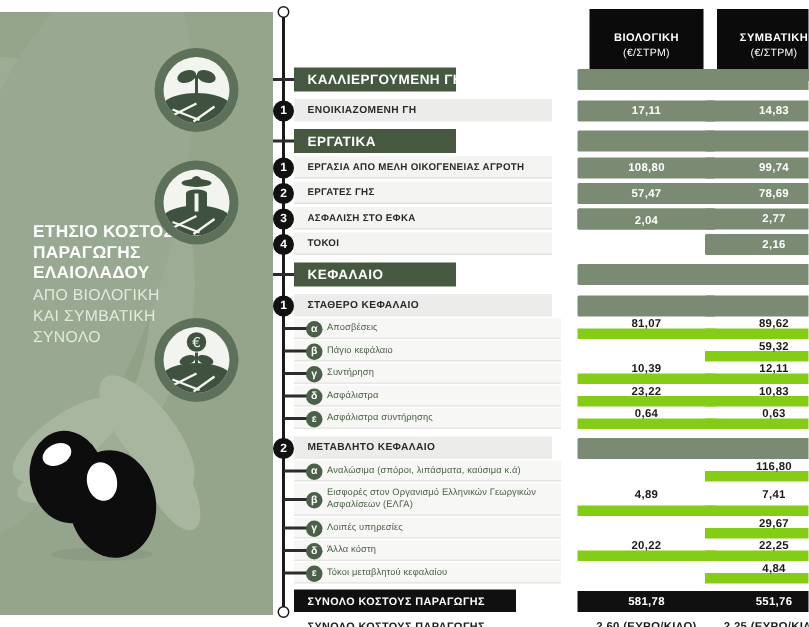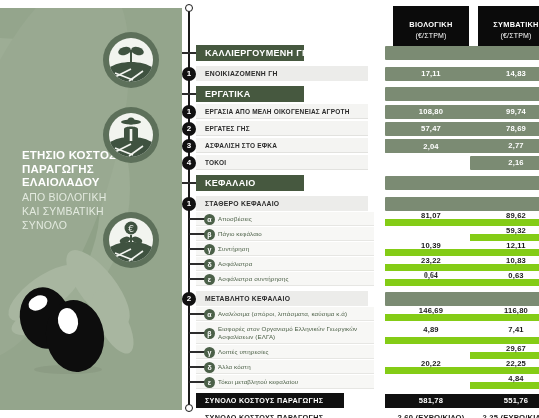--- a/index.html
+++ b/index.html
@@ -351,38 +351,37 @@
     <div class="sub-node" style="left: 204px; top: 258.5px;">δ</div>
     <div class="cell c-bio plain" style="top: 257px;">23,22</div>
     <div class="cell c-con plain" style="top: 257px;">10,83</div>
     <div class="row sub" style="top: 272px; height: 14px;">
       <div class="label-box">
         <span class="label-txt">Ασφάλιστρα συντήρησης</span>
       </div>
     </div>
     <div class="sub-connector" style="top: 278px; width: 17px;"></div>
     <div class="sub-node" style="left: 204px; top: 273.5px;">ε</div>
-    <div class="cell c-bio plain" style="top: 272px; font-family: Liberation Serif, serif;">0,64</div>
+    <div class="cell c-bio plain" style="top: 272px;">0,64</div>
     <div class="cell c-con plain" style="top: 272px;">0,63</div>
     <div class="row grp" style="top: 291px; height: 15px;">
       <div class="label-box">
         <span class="label-txt">ΜΕΤΑΒΛΗΤΟ ΚΕΦΑΛΑΙΟ</span>
       </div>
     </div>
     <div class="tl-node" style="top: 291.5px;">2</div>
     <div class="cell c-bio bar spacer" style="top: 291.5px;"></div>
     <div class="cell c-con bar spacer" style="top: 291.5px;"></div>
     <div class="row sub" style="top: 307px; height: 14px;">
       <div class="label-box">
         <span class="label-txt">Αναλώσιμα (σπόροι, λιπάσματα, καύσιμα κ.ά)</span>
       </div>
     </div>
     <div class="sub-connector" style="top: 313px; width: 17px;"></div>
     <div class="sub-node" style="left: 204px; top: 308.5px;">α</div>
-    <div class="cell c-bio plain" style="top: 307px;">146,69</div>
     <div class="cell c-con plain" style="top: 307px;">116,80</div>
     <div class="row sub" style="top: 322px; height: 22px;">
       <div class="label-box">
         <span class="label-txt">Εισφορές στον Οργανισμό Ελληνικών Γεωργικών Ασφαλίσεων (ΕΛΓΑ)</span>
       </div>
     </div>
     <div class="sub-connector" style="top: 332px; width: 17px;"></div>
     <div class="sub-node" style="left: 204px; top: 327.5px;">β</div>
     <div class="cell c-bio plain tall2" style="top: 322px;">4,89</div>
     <div class="cell c-con plain tall2" style="top: 322px;">7,41</div>

